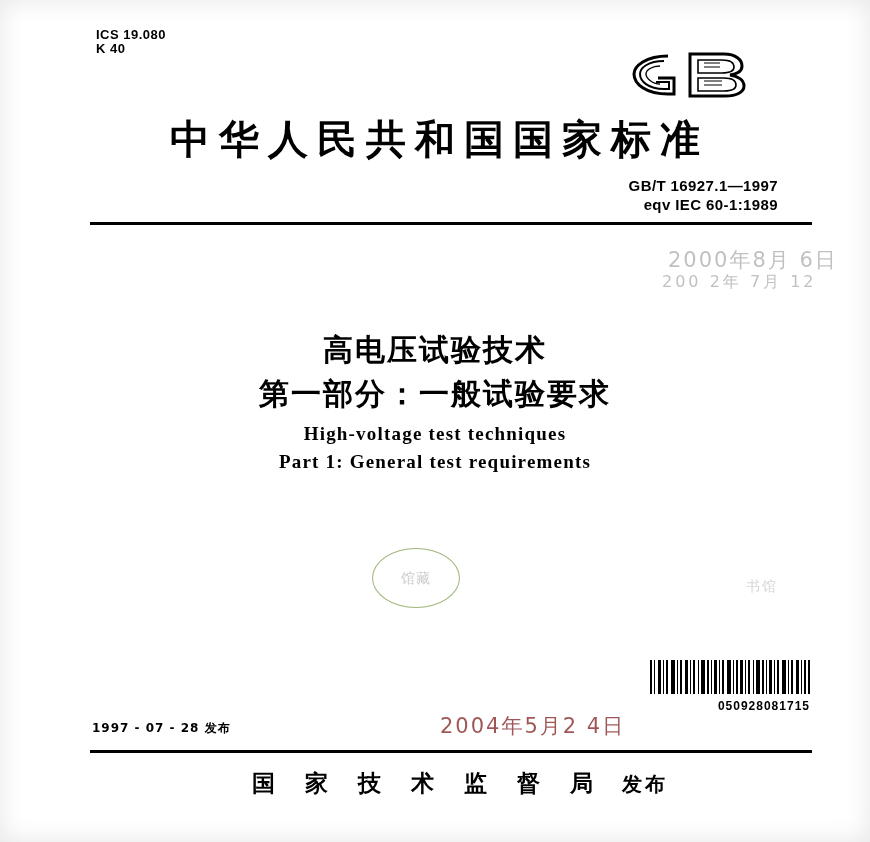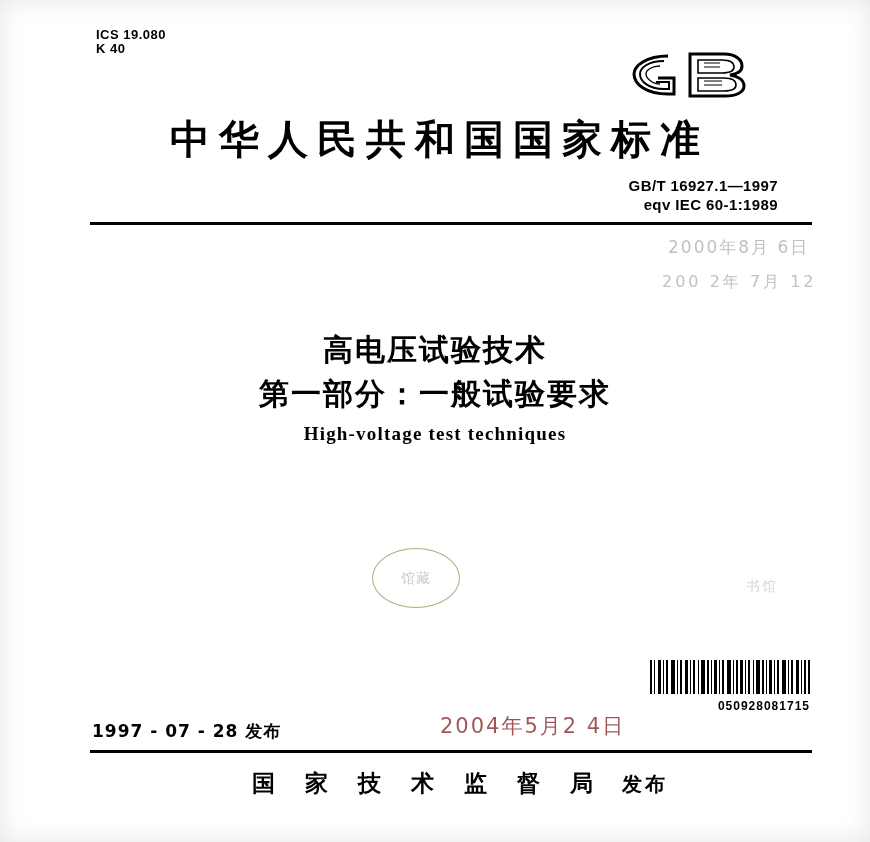--- a/index.html
+++ b/index.html
@@ -106,21 +106,21 @@
   }
 
   
   .stamp {
     position: absolute;
     color: #9a9a9a;
     font-family: "DejaVu Sans", sans-serif;
     white-space: nowrap;
     opacity: 0.62;
   }
-  .stamp-date1 { left: 668px; top: 236px; font-size: 17px; letter-spacing: 2px; }
+  .stamp-date1 { left: 668px; top: 246px; font-size: 21px; letter-spacing: 2px; }
   .stamp-date2 { left: 662px; top: 272px; font-size: 16px; letter-spacing: 3px; }
   .stamp-date3 { left: 612px; top: 625px; font-size: 17px; letter-spacing: 2px; opacity: 0.45; }
   .stamp-side  { left: 746px; top: 578px; font-size: 14px; letter-spacing: 2px; opacity: 0.40; }
   .stamp-mid   { left: 440px; top: 712px; font-size: 21px; letter-spacing: 2px; color: #7f1d1d; opacity: 0.75; }
 
   .seal {
     position: absolute;
     left: 372px;
     top: 548px;
     width: 86px;
@@ -164,21 +164,21 @@
     height: 3px;
     background: #000;
   }
 
   .issue-date {
     position: absolute;
     left: 92px;
     top: 720px;
     font-family: "DejaVu Sans", sans-serif;
     font-weight: bold;
-    font-size: 17px;
+    font-size: 12px;
     letter-spacing: 1px;
   }
   .impl-date {
     position: absolute;
     right: 92px;
     top: 720px;
     font-family: "DejaVu Sans", sans-serif;
     font-weight: bold;
     font-size: 17px;
     letter-spacing: 1px;
@@ -237,20 +237,21 @@
   <div class="stamp stamp-date1">2000年8月  6日</div>
   <div class="stamp stamp-date2">200 2年 7月   12</div>
 
   <div class="doc-title">
     <div>高电压试验技术</div>
     <div>第一部分：一般试验要求</div>
   </div>
 
   <div class="doc-title-en">
     <div>High-voltage test techniques</div>
+    <div>Part 1: General test requirements</div>
   </div>
 
   <div class="seal">馆藏</div>
   <div class="stamp stamp-side">书馆</div>
   <div class="stamp stamp-mid">2004年5月2 4日</div>
 
   <div class="barcode">
     <svg class="bars" viewBox="0 0 160 34" preserveAspectRatio="none" aria-hidden="true">
       <g fill="#000">
         <rect x="0" y="0" width="2" height="34"></rect>

